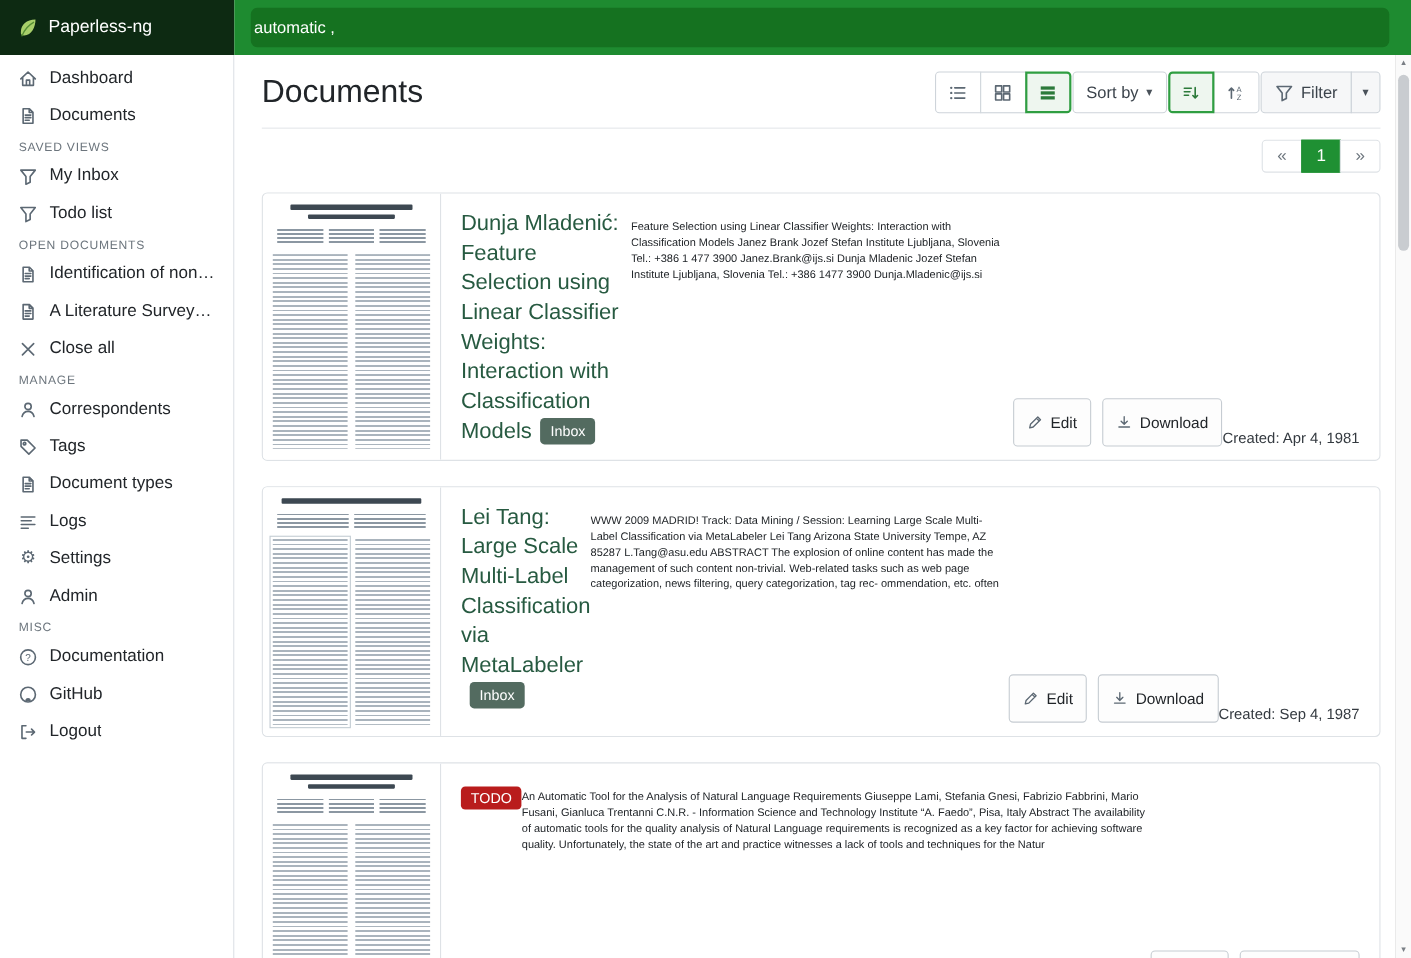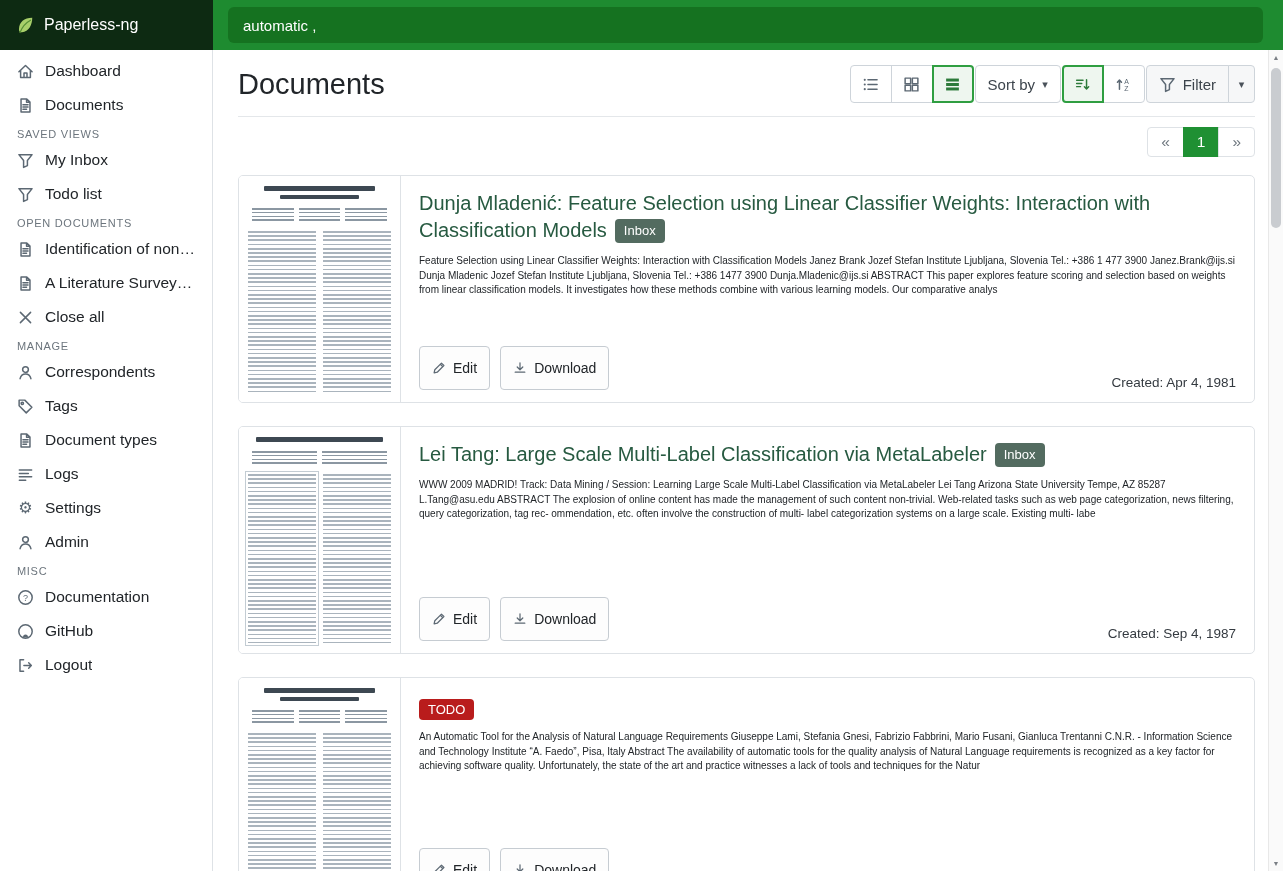--- a/index.html
+++ b/index.html
@@ -15,21 +15,21 @@
     font-family:"Liberation Sans","DejaVu Sans",sans-serif;color:#212529}
   .app{width:100%;height:100%;display:flex;flex-direction:column}
 
   
   .topbar{height:50px;display:flex;flex-shrink:0}
   .brand{width:213px;flex-shrink:0;background:var(--brand-bg);color:#fff;
     display:flex;align-items:center;gap:9px;padding:0 15px;font-size:16px;cursor:pointer}
   .brand .leaf{width:20px;height:20px;display:inline-flex}
   .green-bar{flex:1;background:var(--navbar);display:flex;align-items:center;padding:0 20px 0 15px}
   .searchbox{flex:1;height:36px;border:none;border-radius:6px;background:var(--search-bg);
-    color:#fff;font-size:15px;padding:0 15px;outline:none;font-family:inherit}
+    color:#fff;font-size:15px;padding:0 3px;outline:none;font-family:inherit}
 
   
   .below{flex:1;display:flex;min-height:0}
   .sidebar{width:213px;flex-shrink:0;background:#fff;border-right:1px solid #dee2e6;
     padding-top:4px;overflow:hidden}
   .nav-item{display:flex;align-items:center;gap:11px;padding:8px 17px;font-size:15.5px;
     color:#212529;cursor:pointer;white-space:nowrap}
   .nav-label{overflow:hidden;text-overflow:ellipsis}
   .nav-heading{padding:6px 17px 3px;font-size:11px;letter-spacing:.7px;
     color:#6c757d;font-weight:500}
@@ -71,21 +71,21 @@
   .thumb{width:162px;flex-shrink:0;border-right:1px solid #dee2e6;background:#fff;
     padding:10px 9px;display:flex;flex-direction:column;gap:4px;cursor:pointer}
   .tp-title{height:5px;background:#3d4852;margin:0 16px;border-radius:1px}
   .tp-title.short{margin:0 32px;height:4px}
   .tp-authors{display:flex;gap:5px;margin:5px 4px 2px}
   .tp-authors i{flex:1;height:14px;background:repeating-linear-gradient(#8b97a2 0 1.6px,transparent 1.6px 3.8px)}
   .tp-cols{flex:1;display:flex;gap:7px;margin-top:3px}
   .tp-col{flex:1;background:repeating-linear-gradient(#aab4bd 0 1.7px,transparent 1.7px 4.2px)}
   .tp-col.boxed{outline:1px solid #c3ccd3;outline-offset:2px}
 
-  .card-body{flex:1;min-width:0;display:flex;flex-direction:column;padding:14px 18px 12px}
+  .card-body{flex:1;min-width:0;display:flex;flex-direction:row;padding:14px 18px 12px}
   .doc-title{font-size:20px;font-weight:400;line-height:1.35}
   .doc-title a{color:var(--link);cursor:pointer;text-decoration:none}
   .badge{display:inline-block;color:#fff;font-size:13px;padding:3px 9px;border-radius:4px;
     margin-left:8px;vertical-align:2px;cursor:pointer;background:#6c757d}
   .badge-row{margin-top:7px}
   .badge-row .badge{margin-left:0}
   .excerpt{margin:10px 0 12px;font-size:10px;line-height:1.45;color:#212529;overflow:hidden}
   .lines-4{max-height:5.9em}
   .lines-5{max-height:7.3em}
   .card-foot{margin-top:auto;display:flex;justify-content:space-between;align-items:flex-end}

